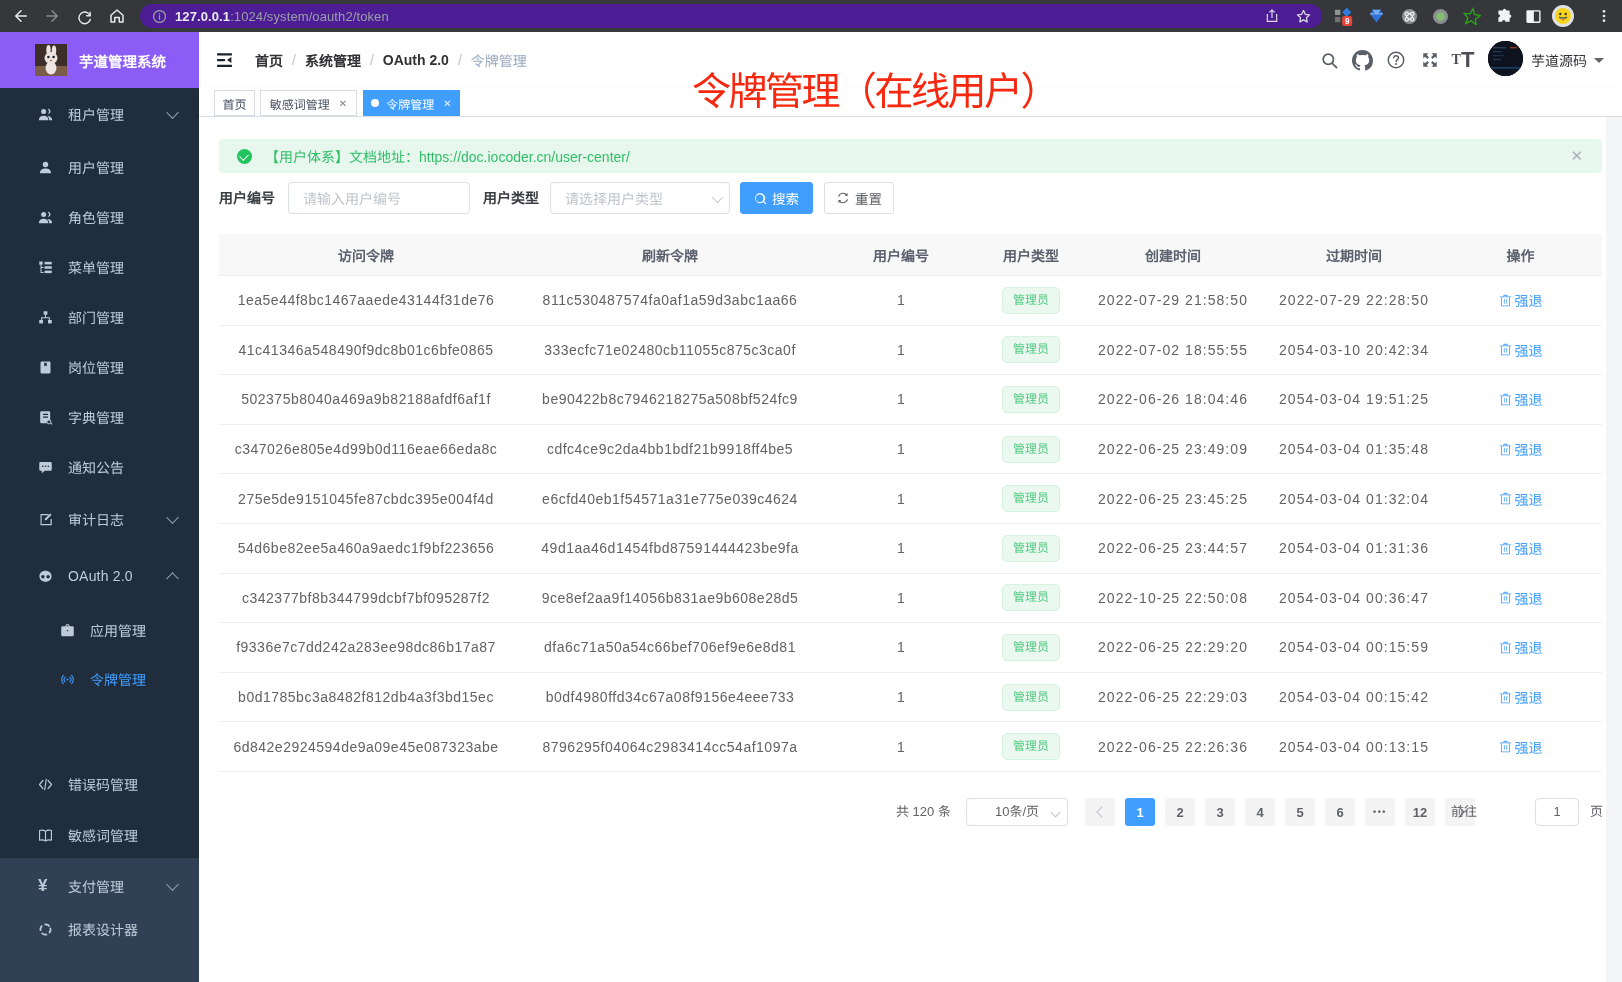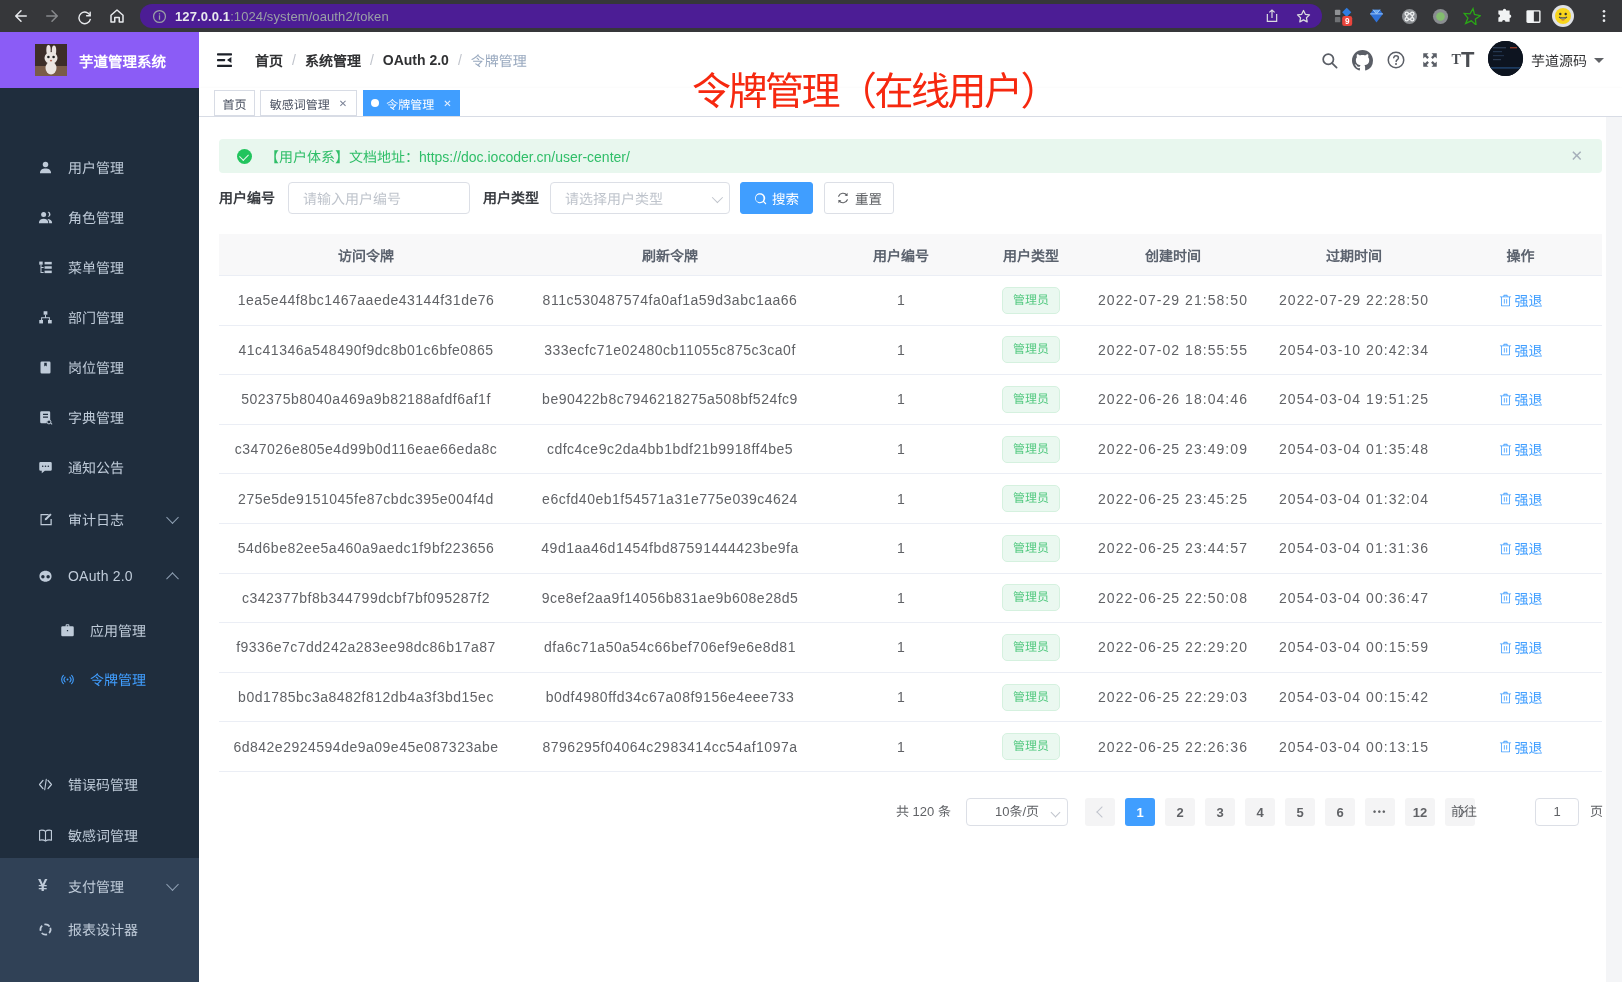--- a/index.html
+++ b/index.html
@@ -195,20 +195,29 @@
           <ellipse cx="19" cy="6.5" rx="2.2" ry="5"></ellipse>
           <ellipse cx="16" cy="14" rx="6.5" ry="6"></ellipse>
           <ellipse cx="16" cy="24" rx="5.5" ry="6.5"></ellipse>
         </g>
         <circle cx="13.4" cy="13" r="1.3" fill="#222"></circle>
         <circle cx="18.6" cy="13" r="1.3" fill="#222"></circle>
         <ellipse cx="16" cy="16.6" rx="1.2" ry=".9" fill="#b86e5e"></ellipse>
       </svg>
     <span class="txt">芋道管理系统</span>
   </div>
+  <div class="mi" style="top:57px;">
+      <svg viewBox="0 0 24 24" fill="#bfcbd9">
+        <circle cx="9" cy="7" r="4"></circle>
+        <path d="M1.5 21v-.7C1.5 16.2 4.8 14 9 14s7.5 2.2 7.5 6.3v.7z"></path>
+        <path d="M15.2 10.9a4.4 4.4 0 0 0 .1-7.8A4 4 0 0 1 20 7a4 4 0 0 1-4.8 3.9zM17.8 21c0-2.9-1-5.2-2.9-6.6 3.6.3 7.6 1.7 7.6 5.9v.7z"></path>
+      </svg>
+      <span class="lb">租户管理</span>
+      <span class="chev"></span>
+    </div>
   <div class="mi" style="top:110px;">
       <svg viewBox="0 0 24 24" fill="#bfcbd9">
         <circle cx="12" cy="7.2" r="4.4"></circle>
         <path d="M3.2 21v-.7c0-4.4 3.8-6.8 8.8-6.8s8.8 2.4 8.8 6.8v.7z"></path>
       </svg>
       <span class="lb">用户管理</span>
     </div>
   <div class="mi" style="top:160px;">
       <svg viewBox="0 0 24 24" fill="#bfcbd9">
         <circle cx="9" cy="7" r="4"></circle>
@@ -463,21 +472,21 @@
         <div class="c c6">2054-03-04 01:31:36</div>
 <div class="c c7"><span class="act"><svg class="tr" viewBox="0 0 1024 1024" width="13" height="13">
               <path fill="currentColor" d="M160 256H96a32 32 0 0 1 0-64h256V95.936a32 32 0 0 1 32-32h256a32 32 0 0 1 32 32V192h256a32 32 0 1 1 0 64h-64v672a32 32 0 0 1-32 32H192a32 32 0 0 1-32-32V256zm448-64v-64H416v64h192zM224 896h576V256H224v640zm192-128a32 32 0 0 1-32-32V416a32 32 0 0 1 64 0v320a32 32 0 0 1-32 32zm192 0a32 32 0 0 1-32-32V416a32 32 0 0 1 64 0v320a32 32 0 0 1-32 32z"></path>
             </svg>强退</span></div>
 </div>
 <div class="trow">
 <div class="c c1">c342377bf8b344799dcbf7bf095287f2</div>
         <div class="c c2">9ce8ef2aa9f14056b831ae9b608e28d5</div>
         <div class="c c3">1</div>
 <div class="c c4"><span class="tag">管理员</span></div>
-<div class="c c5">2022-06-25 22:50:08</div>
+<div class="c c5">2022-10-25 22:50:08</div>
         <div class="c c6">2054-03-04 00:36:47</div>
 <div class="c c7"><span class="act"><svg class="tr" viewBox="0 0 1024 1024" width="13" height="13">
               <path fill="currentColor" d="M160 256H96a32 32 0 0 1 0-64h256V95.936a32 32 0 0 1 32-32h256a32 32 0 0 1 32 32V192h256a32 32 0 1 1 0 64h-64v672a32 32 0 0 1-32 32H192a32 32 0 0 1-32-32V256zm448-64v-64H416v64h192zM224 896h576V256H224v640zm192-128a32 32 0 0 1-32-32V416a32 32 0 0 1 64 0v320a32 32 0 0 1-32 32zm192 0a32 32 0 0 1-32-32V416a32 32 0 0 1 64 0v320a32 32 0 0 1-32 32z"></path>
             </svg>强退</span></div>
 </div>
 <div class="trow">
 <div class="c c1">f9336e7c7dd242a283ee98dc86b17a87</div>
         <div class="c c2">dfa6c71a50a54c66bef706ef9e6e8d81</div>
         <div class="c c3">1</div>
 <div class="c c4"><span class="tag">管理员</span></div>

